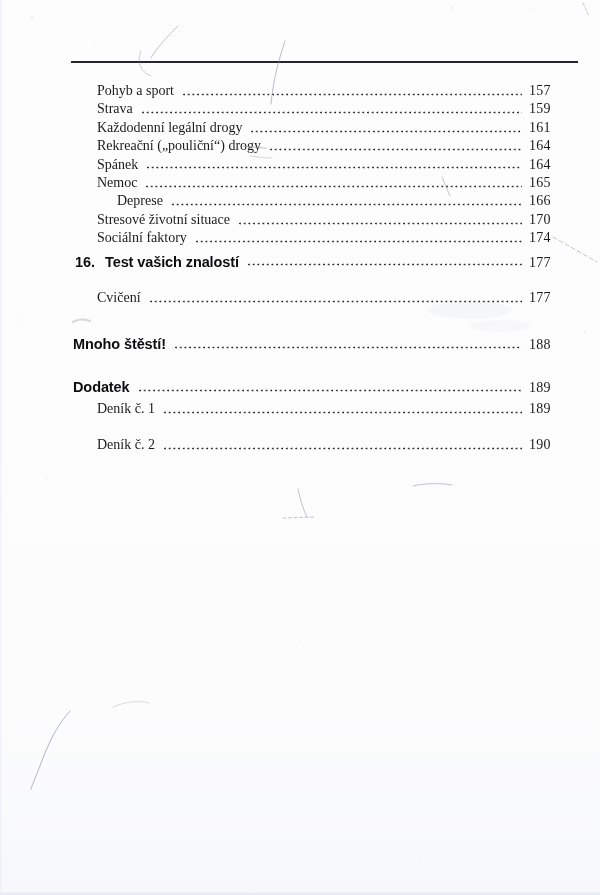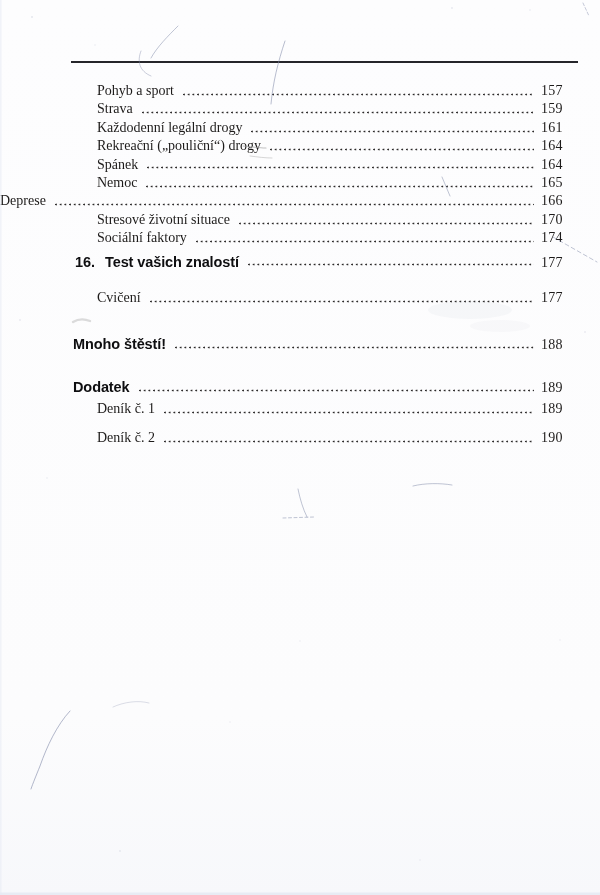--- a/index.html
+++ b/index.html
@@ -10,30 +10,30 @@
     position:relative;
   }
   .page{
     position:absolute;inset:0;
     background:linear-gradient(180deg,#fdfdfe 0%,#fcfcfd 80%,#f7f8fb 100%);
   }
   .rule{
     position:absolute;left:71px;top:61px;width:507px;height:2.2px;
     background:#26262a;
   }
-  .toc{position:absolute;left:0;top:82px;right:0;}
+  .toc{position:absolute;left:0;top:82px;right:12px;}
   .row{
     display:flex;align-items:baseline;
     height:18.4px;line-height:18.4px;
     padding-right:27px;
     color:#1d1b1a;
     font-size:14px;
   }
   .row.sub{padding-left:97px;}
-  .row.subsub{}
+  .row.subsub{padding-left:117px;}
   .row.chapter{
     padding-left:73px;
     font-family:"Liberation Sans", sans-serif;
     font-weight:bold;font-size:14.5px;color:#0e0e10;
     letter-spacing:-0.1px;
   }
   .row.chapter.numbered{padding-left:75px;}
   .row .chnum{display:inline-block;width:30px;flex:0 0 30px;}
   .label{white-space:nowrap;flex:0 0 auto;}
   .leader{
@@ -49,21 +49,21 @@
     flex:0 0 32px;width:32px;text-align:left;
     font-family:"Liberation Serif", serif;
     font-weight:normal;font-size:14px;color:#1d1b1a;
     letter-spacing:0.3px;
   }
   .mt5{margin-top:5px;}
   .mt2{margin-top:18px;}
   .mt12{margin-top:28px;}
   .mt15{margin-top:24px;}
   .mt4{margin-top:4px;}
-  .mt1{margin-top:11px;}
+  .mt1{margin-top:18px;}
   .artifacts{position:absolute;inset:0;pointer-events:none;}
 </style>
 </head>
 <body>
 
 <div class="page">
 
   <div class="rule"></div>
 
   <nav class="toc">

